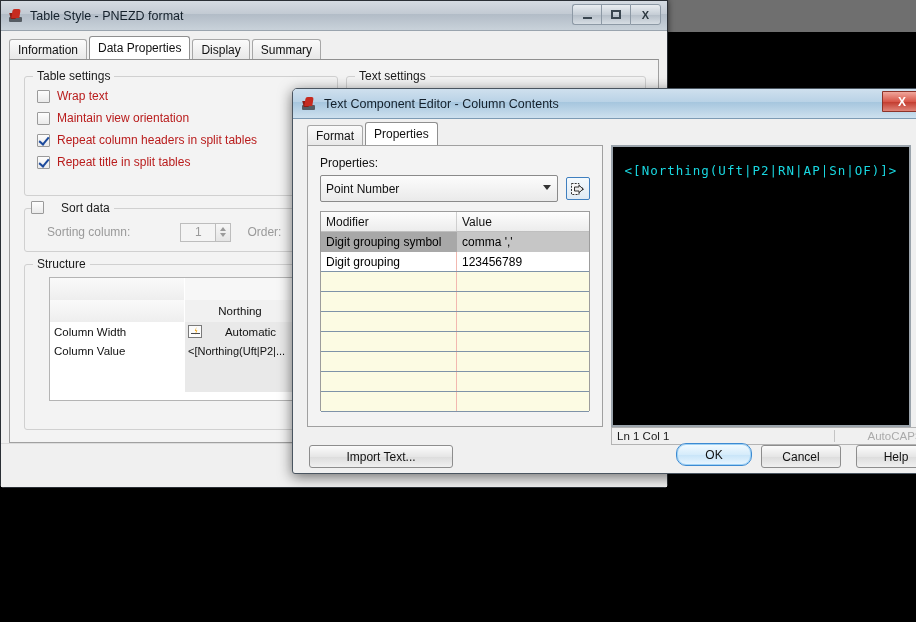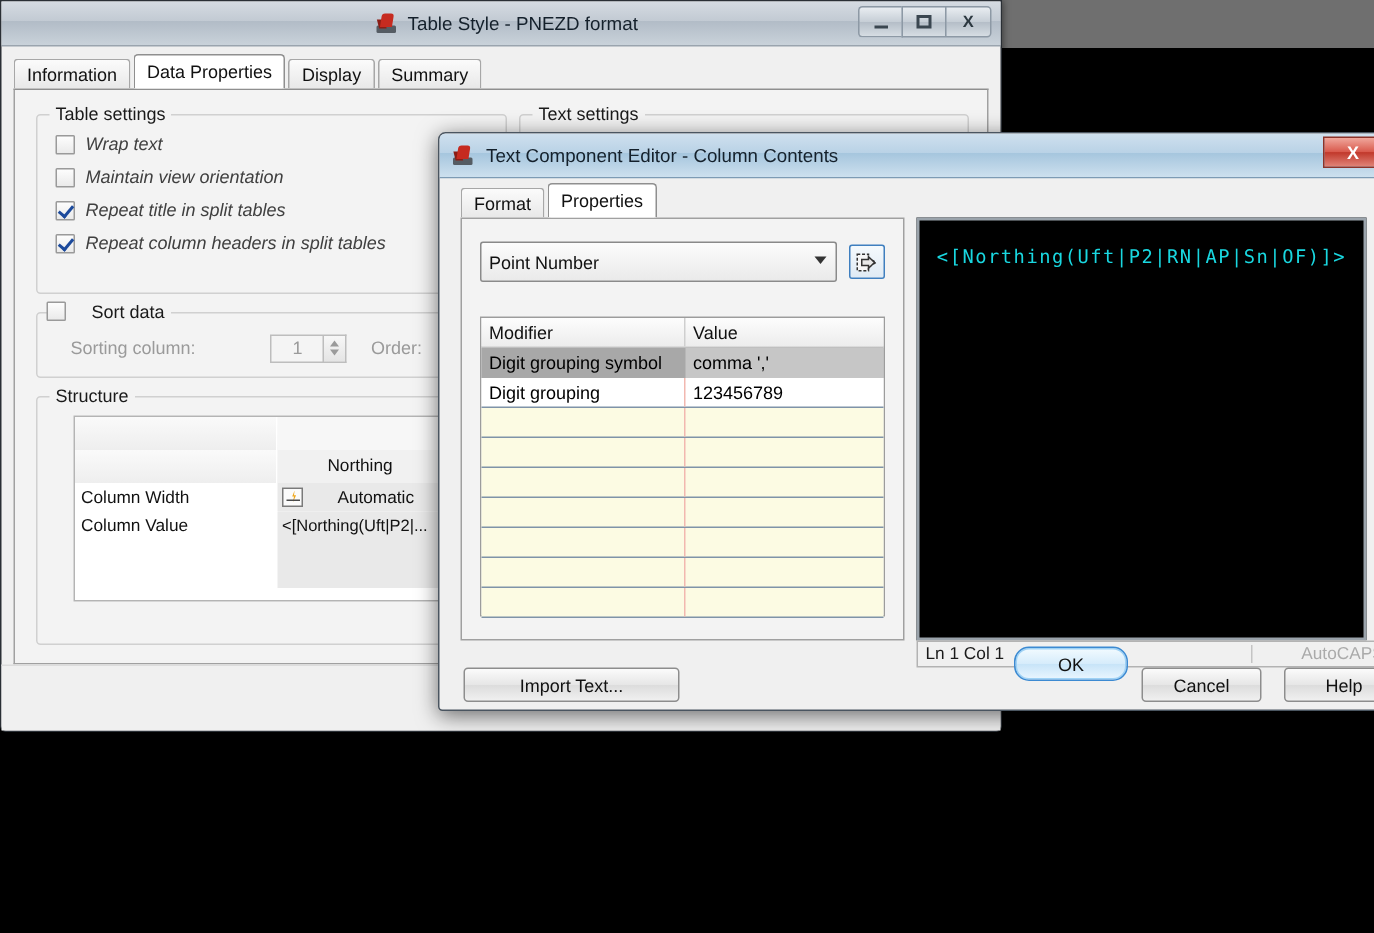--- a/index.html
+++ b/index.html
@@ -25,21 +25,21 @@
     position: absolute; left: 0px; top: 0px; width: 668px; height: 488px;
     border: 1px solid #2a2f35;
     border-radius: 0 0 4px 4px;
     background: #f0f0f0;
     box-shadow: 0 0 6px rgba(0,0,0,.6);
   }
   .ts-titlebar {
     position: relative; height: 30px;
     background: linear-gradient(to bottom,#d5dbe2 0%, #c2cad3 45%, #b2bcc7 46%, #c9d2da 100%);
     border-bottom: 1px solid #9aa4ae;
-    display: flex; align-items: center; padding-left: 7px; justify-content: center;
+    display: flex; align-items: center; padding-left: 7px;
   }
   .ts-title-text { font-size: 12.5px; color: #14202b; margin-left: 6px; }
   .ts-icon {
     width: 16px; height: 16px; position: relative; display:inline-block;
   }
   .ts-icon .shape-a{position:absolute;left:1px;top:9px;width:13px;height:5px;background:#555c63;border-radius:1px;}
   .ts-icon .shape-b{position:absolute;left:4px;top:1px;width:8px;height:9px;background:#c62b20;border-radius:2px 2px 0 0;transform:skewX(-9deg);}
   .ts-icon .shape-c{position:absolute;left:2px;top:5px;width:5px;height:6px;background:#8b1d15;transform:skewX(14deg);}
 
   .win-buttons { position: absolute; right: 6px; top: 3px; display: flex; }
@@ -88,21 +88,21 @@
   .chkbox {
     width: 13px; height: 13px; border: 1px solid #9a9a9a;
     background: linear-gradient(to bottom,#fdfdfd,#eaeaea);
     margin-right: 7px; position: relative; border-radius: 1px;
   }
   .chkbox.checked::after {
     content: ""; position: absolute; left: 3px; top: 0px;
     width: 4px; height: 8px; border: solid #1c4a9c; border-width: 0 2px 2px 0;
     transform: rotate(40deg);
   }
-  .chk-label { font-size: 12px; color: #404040; font-style: italic; }
+  .chk-label { font-size: 12px; color: #b91c1c; }
 
   .field-label { font-size: 12px; color: #9a9a9a; }
   .spin {
     width: 36px; height: 19px; border: 1px solid #bdbdbd; background: #f4f4f4;
     display: flex; align-items: center; justify-content: center;
     font-size: 12px; color: #9a9a9a;
   }
   .spin-arrows {
     width: 15px; height: 19px; border: 1px solid #bdbdbd; border-left: none;
     background: linear-gradient(to bottom,#f7f7f7,#e4e4e4);
@@ -291,25 +291,25 @@
           <div class="chk-row">
             <span class="chkbox"></span>
             <span class="chk-label">Wrap text</span>
           </div>
           <div class="chk-row">
             <span class="chkbox"></span>
             <span class="chk-label">Maintain view orientation</span>
           </div>
           <div class="chk-row">
             <span class="chkbox checked"></span>
-            <span class="chk-label">Repeat title in split tables</span>
+            <span class="chk-label">Repeat column headers in split tables</span>
           </div>
           <div class="chk-row">
             <span class="chkbox checked"></span>
-            <span class="chk-label">Repeat column headers in split tables</span>
+            <span class="chk-label">Repeat title in split tables</span>
           </div>
         </div>
       </div>
 
       <div class="groupbox" style="left:336px; top:16px; width:300px; height:120px;">
         <span class="group-legend">Text settings</span>
       </div>
 
       <div class="groupbox" style="left:14px; top:148px; width:622px; height:44px;">
         <span class="group-legend" style="padding-left:28px;">Sort data</span>
@@ -413,20 +413,21 @@
         <div class="tab">
             <span>Format</span>
           </div>
         <div class="tab active">
             <span>Properties</span>
           </div>
       </div>
 
       <div class="tce-panel">
         <div style="padding:10px 12px 0 12px;">
+          <div class="lbl">Properties:</div>
           <div style="display:flex; align-items:center; margin-top:5px;">
             <div class="combo" style="width:238px;">
               <span>Point Number</span>
               <span class="arrow"></span>
             </div>
             <div class="iconbtn" style="margin-left:8px;">
               <svg width="16" height="14" viewBox="0 0 16 14" aria-hidden="true">
                 <path d="M1.5 1.5 H9 V4 L14 7 L9 10 V12.5 H1.5 Z" fill="#f7f7f7" stroke="#333" stroke-width="1" stroke-dasharray="2 1.2"></path>
                 <path d="M4.5 5 H9 V3.2 L13 7 L9 10.8 V9 H4.5 Z" fill="#e9e9e9" stroke="#333" stroke-width="1"></path>
               </svg>
@@ -483,21 +484,21 @@
       </div>
 
       <div class="statusbar">
         <div class="sb-left">Ln 1 Col 1</div>
         <div class="sb-right">AutoCAPS</div>
       </div>
 
       <div class="btn" style="position:absolute; left:16px; top:326px; width:144px;">
         <span>Import Text...</span>
       </div>
-      <div class="btn primary" style="position:absolute; left:383px; top:312px; width:76px;border-radius:10px;">
+      <div class="btn primary" style="position:absolute; left:383px; top:324px; width:76px;border-radius:10px;">
         <span>OK</span>
       </div>
       <div class="btn" style="position:absolute; left:468px; top:326px; width:80px;">
         <span>Cancel</span>
       </div>
       <div class="btn" style="position:absolute; left:563px; top:326px; width:80px;">
         <span>Help</span>
       </div>
     </div>
   </div>

